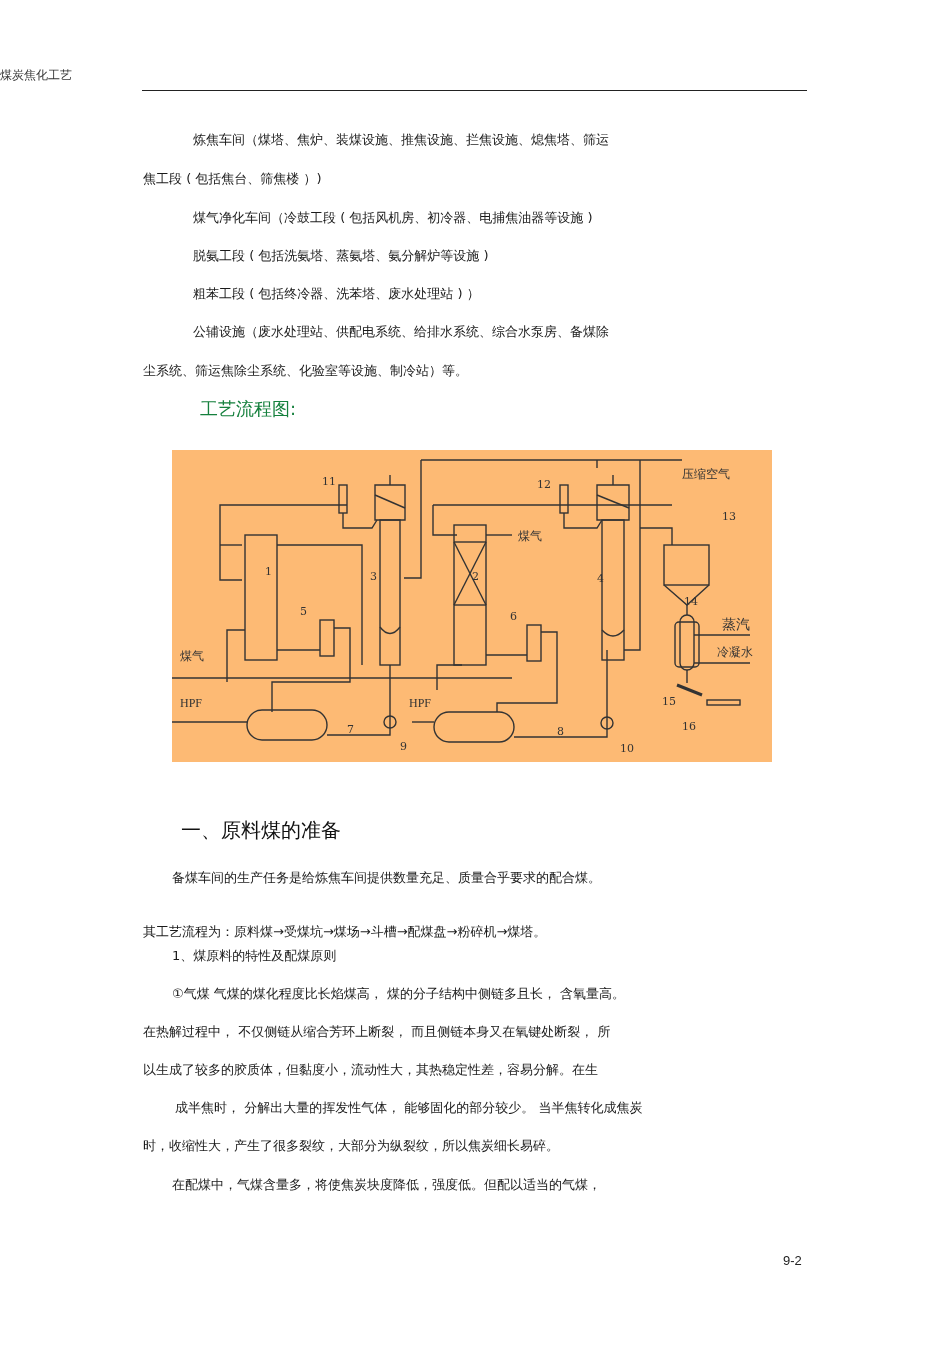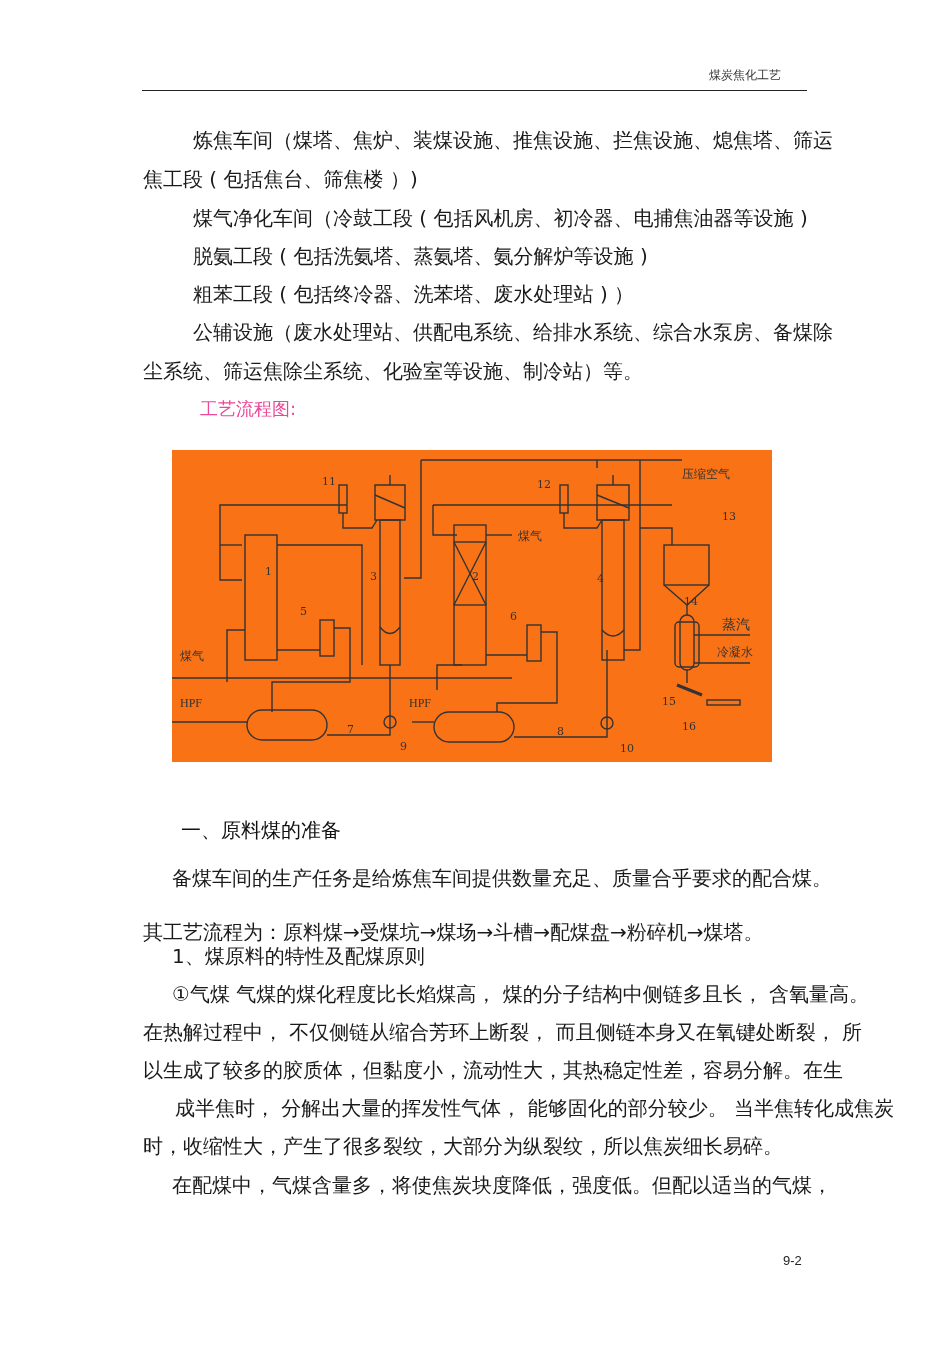--- a/index.html
+++ b/index.html
@@ -1,26 +1,26 @@
 <!DOCTYPE html>
 <html><head>
 <meta charset="utf-8">
 <style>
   html, body { margin: 0; padding: 0; background: #ffffff; }
   body { width: 950px; height: 1345px; position: relative; overflow: hidden;
          font-family: "DejaVu Sans", "Liberation Sans", sans-serif; color: #1a1a1a; }
-  .header-title { position: absolute; top: 67px; left: 0; width: 781px; text-align: right;
+  .header-title { position: absolute; top: 67px; left: 0; width: 781px; text-align: left;
                   font-size: 12px; color: #333; }
   .header-rule { position: absolute; top: 90px; left: 142px; width: 665px; height: 0;
                  border-top: 1.5px solid #222; }
-  .p { position: absolute; font-size: 20px; line-height: 20px; white-space: nowrap; color: #1a1a1a; }
-  .h-flow { position: absolute; font-size: 18px; color: #ec4899; }
+  .p { position: absolute; font-size: 13px; line-height: 20px; white-space: nowrap; color: #1a1a1a; }
+  .h-flow { position: absolute; font-size: 18px; color: #15803d; }
   .h-section { position: absolute; font-size: 20px; color: #111; }
   .diagram { position: absolute; left: 172px; top: 450px; width: 600px; height: 312px;
-             background: #f97316; }
+             background: #fdba74; }
   .diagram svg { width: 100%; height: 100%; display: block; }
   .page-num { position: absolute; top: 1253px; left: 783px; font-size: 13px; color: #222;
               font-family: "Liberation Sans", sans-serif; }
 </style>
 </head>
 <body>
 
 <div class="header-title">煤炭焦化工艺</div>
 <div class="header-rule"></div>
 

